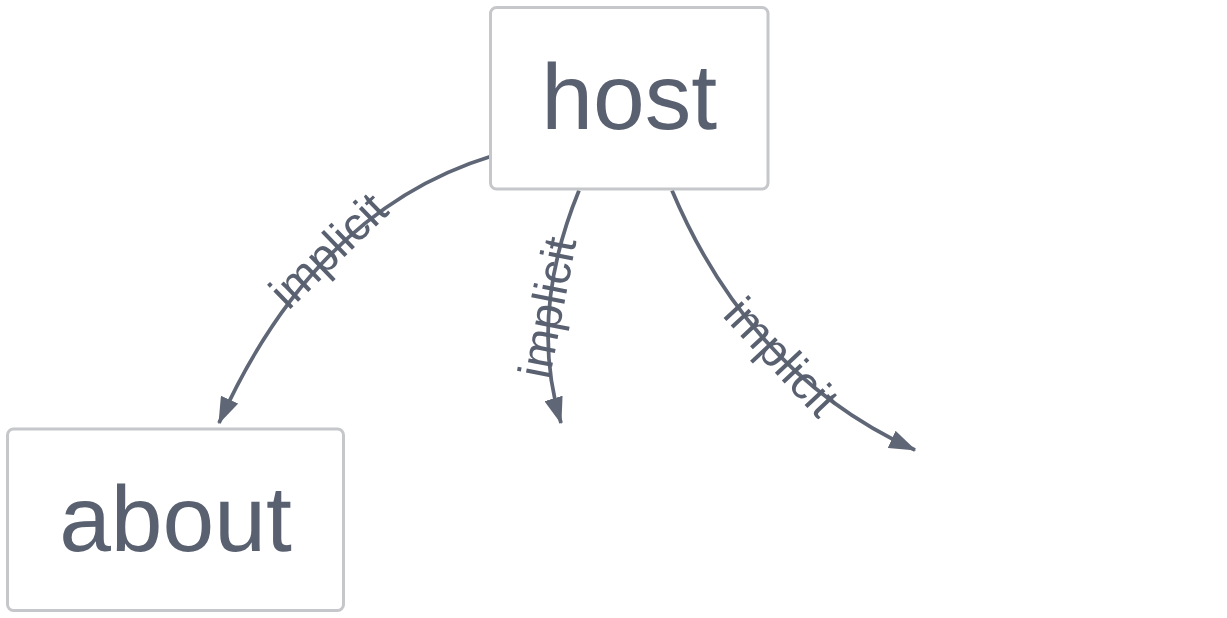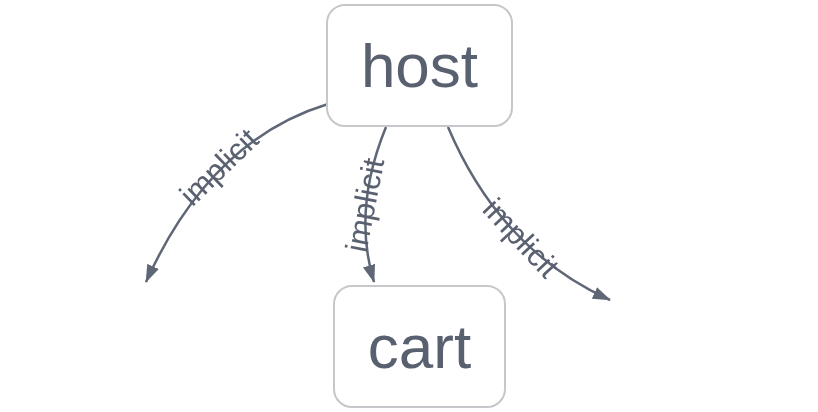--- a/index.html
+++ b/index.html
@@ -32,21 +32,21 @@
     font-family: "Liberation Sans", sans-serif;
     font-size: 31px;
     text-anchor: middle;
     dominant-baseline: central;
   }
   .node {
     position: absolute;
     box-sizing: border-box;
     background: #ffffff;
     border: 2px solid #c6c7ca;
-    border-radius: 19px;
+    border-radius: 5px;
     display: flex;
     align-items: center;
     justify-content: center;
     color: #596070;
     font-size: 62px;
     line-height: 1;
     cursor: pointer;
     user-select: none;
   }
   .node-host  { left: 326px; top: 4px;   width: 187px; height: 123px; }
@@ -72,19 +72,19 @@
 
     <text class="edge-label" transform="translate(219,167) rotate(-44)">implicit</text>
     <text class="edge-label" transform="translate(365,205) rotate(-79)">implicit</text>
     <text class="edge-label" transform="translate(521,238) rotate(47)">implicit</text>
   </svg>
 
   <div class="node node-host">
     <span>host</span>
   </div>
 
+  <div class="node node-about">
+    <span>about</span>
+  </div>
 
-  <div class="node node-cart">
-    <span>cart</span>
-  </div>
 
 
 </div>
 
 </body></html>

